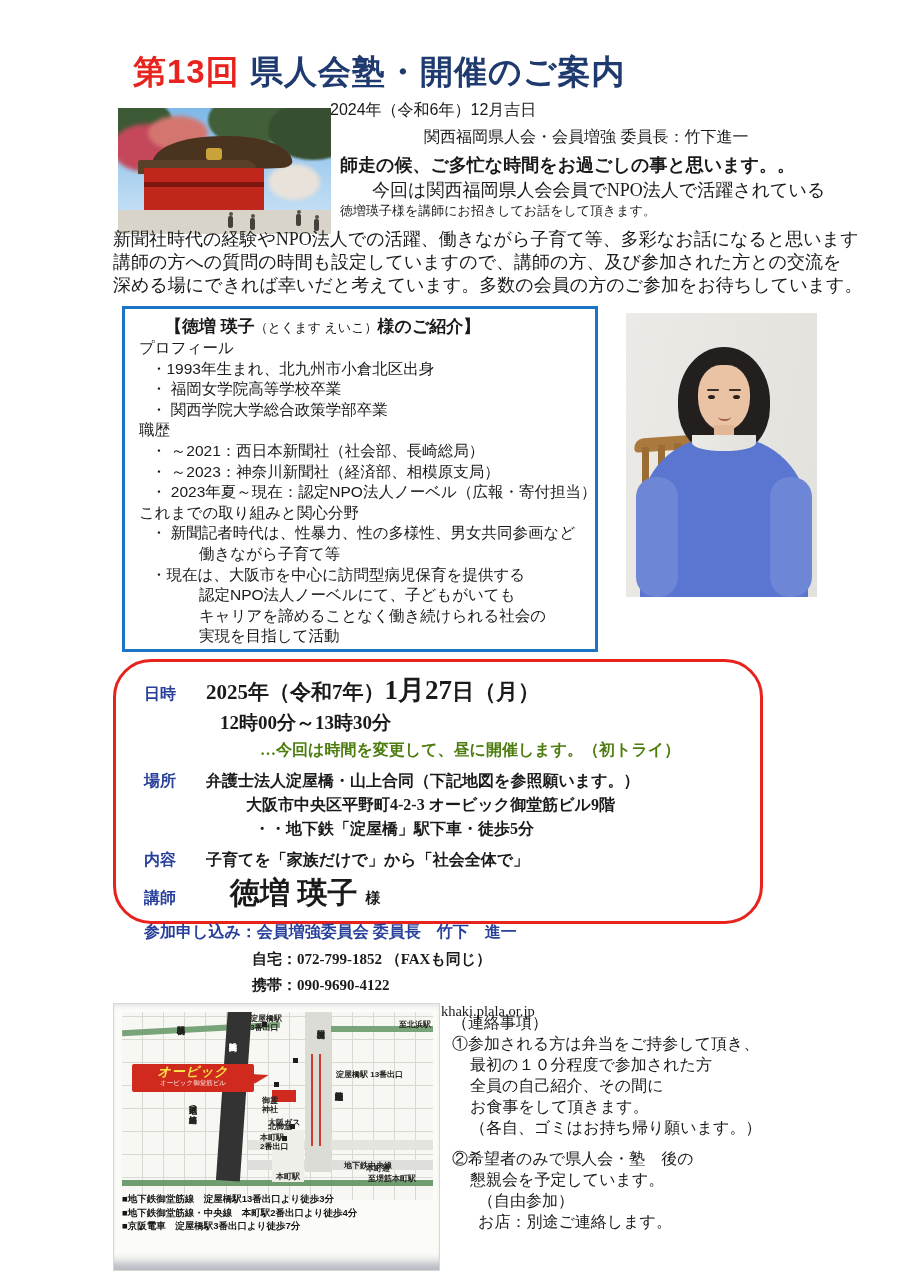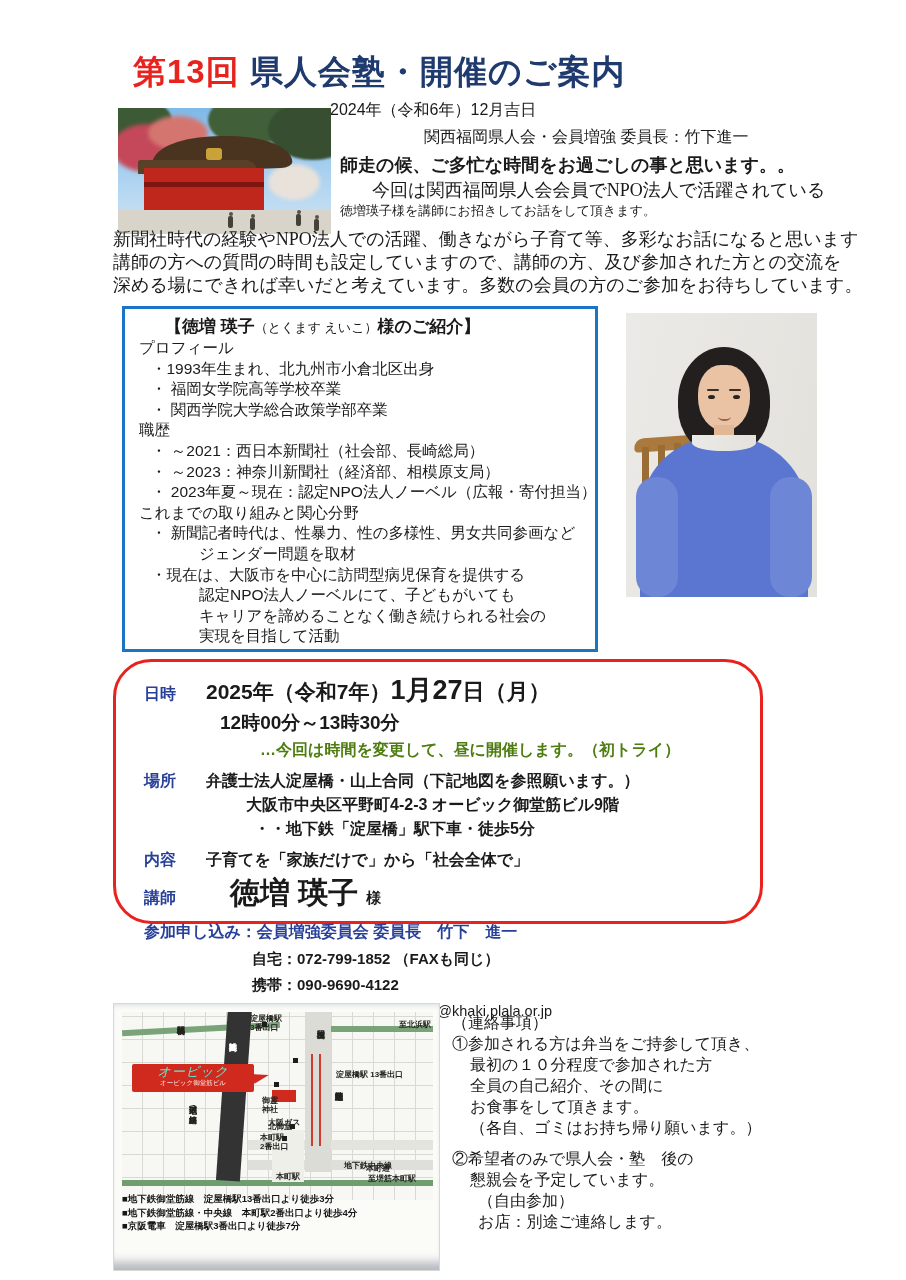--- a/index.html
+++ b/index.html
@@ -55,21 +55,21 @@
   .brow{position:absolute;top:24px;width:12px;height:2px;background:#3a2e28;border-radius:2px;}
   .eye{position:absolute;top:30px;width:7px;height:4px;background:#2b211d;border-radius:50%;}
   .smile{position:absolute;left:20px;top:48px;width:13px;height:6px;border-bottom:2px solid #9c5f4a;border-radius:50%;}
   .neck{position:absolute;left:88px;top:112px;width:20px;height:18px;background:#e2b795;}
   .sweater{position:absolute;left:14px;top:124px;width:168px;height:170px;background:#5b76d0;border-radius:46% 46% 6px 6px;}
   .sweater:before{content:"";position:absolute;left:52px;top:-2px;width:64px;height:16px;background:linear-gradient(100deg,#eceae6,#e3e1dc);border-radius:0 0 50% 50%;}
   .arm{position:absolute;top:40px;width:42px;height:120px;background:#6e86d6;border-radius:20px;}
   .leaf{position:absolute;right:14px;top:180px;width:34px;height:26px;background:#c9cfc4;border-radius:50% 20% 50% 20%;}
 
   
-  #event-box{left:113px;top:659px;width:650px;height:265px;border:3px solid #e8231e;border-radius:38px;box-sizing:border-box;padding:10px 0 0 28px;}
+  #event-box{left:113px;top:659px;width:650px;height:265px;border:3px solid #e8231e;border-radius:38px;box-sizing:border-box;padding:10px 0 0 28px;font-family:Liberation Serif, serif;}
   .erow{display:flex;align-items:baseline;white-space:nowrap;}
   .elabel{color:#28409a;font-weight:bold;font-size:16px;width:62px;flex:0 0 auto;}
   .datebig{font-weight:bold;}
   .d-pre{font-size:21px;}
   .d-month{font-size:27px;}
   .d-day{font-size:27px;}
   .d-post{font-size:22px;}
   .etime{font-size:19px;font-weight:bold;margin:2px 0 0 76px;}
   .enote{font-size:16px;font-weight:bold;color:#4d7c0f;margin:4px 0 10px 116px;}
   .eval{font-size:16px;font-weight:bold;}
@@ -91,21 +91,21 @@
   .road-dark{position:absolute;left:100px;top:-6px;width:24px;height:175px;background:#333333;transform:rotate(4deg);}
   .road-mido{position:absolute;left:183px;top:0;width:26px;height:160px;background:#dcdcd6;}
   .track{position:absolute;top:42px;width:2px;height:92px;background:#d03a30;}
   .road-h{position:absolute;background:#e4e4de;}
   .plaza{position:absolute;left:150px;top:118px;width:32px;height:52px;background:#efefe9;}
   .mlabel{position:absolute;font-size:8px;font-weight:bold;color:#22221f;line-height:9px;white-space:nowrap;}
   .mlabel.vert{writing-mode:vertical-rl;line-height:8px;}
   .mlabel.white{color:#ffffff;}
   .sq{position:absolute;width:5px;height:5px;background:#1c1c1c;}
   #obic-sign{position:absolute;left:10px;top:52px;width:122px;height:28px;background:#cf2a1d;border-radius:2px;text-align:center;}
-  #obic-sign .big{color:#5eead4;font-size:13px;font-weight:normal;font-style:italic;letter-spacing:1px;line-height:15px;}
+  #obic-sign .big{color:#fde047;font-size:13px;font-weight:bold;font-style:italic;letter-spacing:1px;line-height:15px;}
   #obic-sign .small{color:#ffe9e6;font-size:6.5px;line-height:7px;}
   #obic-arrow{position:absolute;left:131px;top:60px;width:0;height:0;border-left:16px solid #cf2a1d;border-top:5px solid transparent;border-bottom:5px solid transparent;transform:rotate(-14deg);}
   #obic-bldg{position:absolute;left:150px;top:78px;width:24px;height:12px;background:#cf2a1d;}
   #map-legend{position:absolute;left:8px;top:188px;width:312px;}
   .legend-line{font-size:9.5px;font-weight:bold;color:#161616;line-height:13.5px;white-space:nowrap;}
 
   
   #notes{left:452px;top:1012px;font-size:16px;line-height:21px;}
   .nind{margin-left:18px;}
   .nind2{margin-left:26px;}
@@ -156,21 +156,21 @@
     <div class="pline ind0">プロフィール</div>
     <div class="pline ind1">・1993年生まれ、北九州市小倉北区出身</div>
     <div class="pline ind1">・ 福岡女学院高等学校卒業</div>
     <div class="pline ind1">・ 関西学院大学総合政策学部卒業</div>
     <div class="pline ind0">職歴</div>
     <div class="pline ind1">・ ～2021：西日本新聞社（社会部、長崎総局）</div>
     <div class="pline ind1">・ ～2023：神奈川新聞社（経済部、相模原支局）</div>
     <div class="pline ind1">・ 2023年夏～現在：認定NPO法人ノーベル（広報・寄付担当）</div>
     <div class="pline ind0">これまでの取り組みと関心分野</div>
     <div class="pline ind1">・ 新聞記者時代は、性暴力、性の多様性、男女共同参画など</div>
-    <div class="pline ind2">ジェンダー問題を取材</div>
+    <div class="pline ind2">働きながら子育て等</div>
     <div class="pline ind1">・現在は、大阪市を中心に訪問型病児保育を提供する</div>
     <div class="pline ind2">認定NPO法人ノーベルにて、子どもがいても</div>
     <div class="pline ind2">キャリアを諦めることなく働き続けられる社会の</div>
     <div class="pline ind2">実現を目指して活動</div>
   </div>
 
   <div class="abs" id="portrait-photo">
     <div class="chair-top"></div>
     <div class="spindle" style="left:16px;"></div>
     <div class="spindle" style="left:32px;top:132px;"></div>

